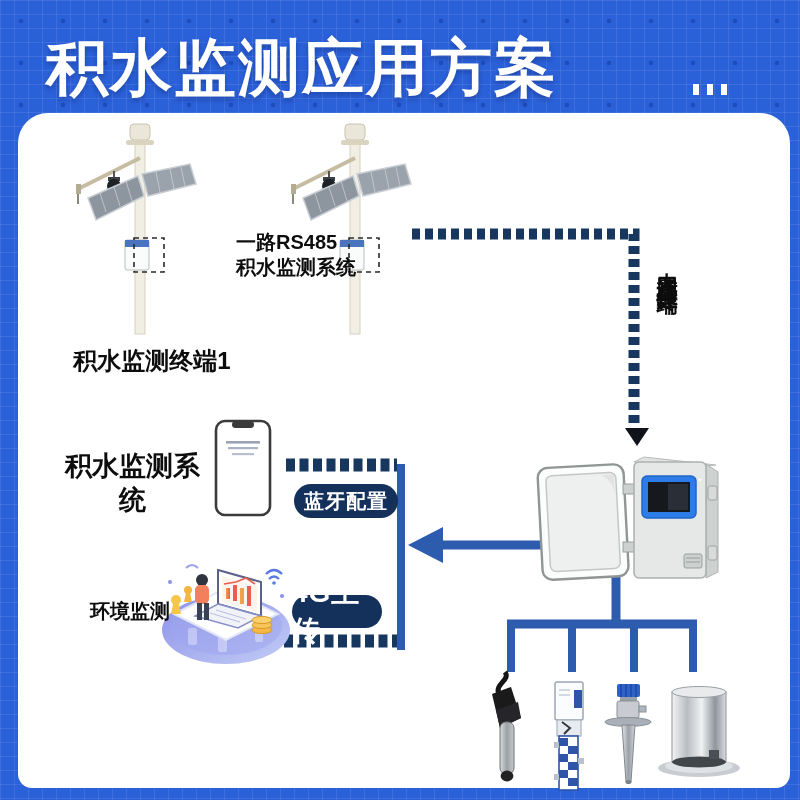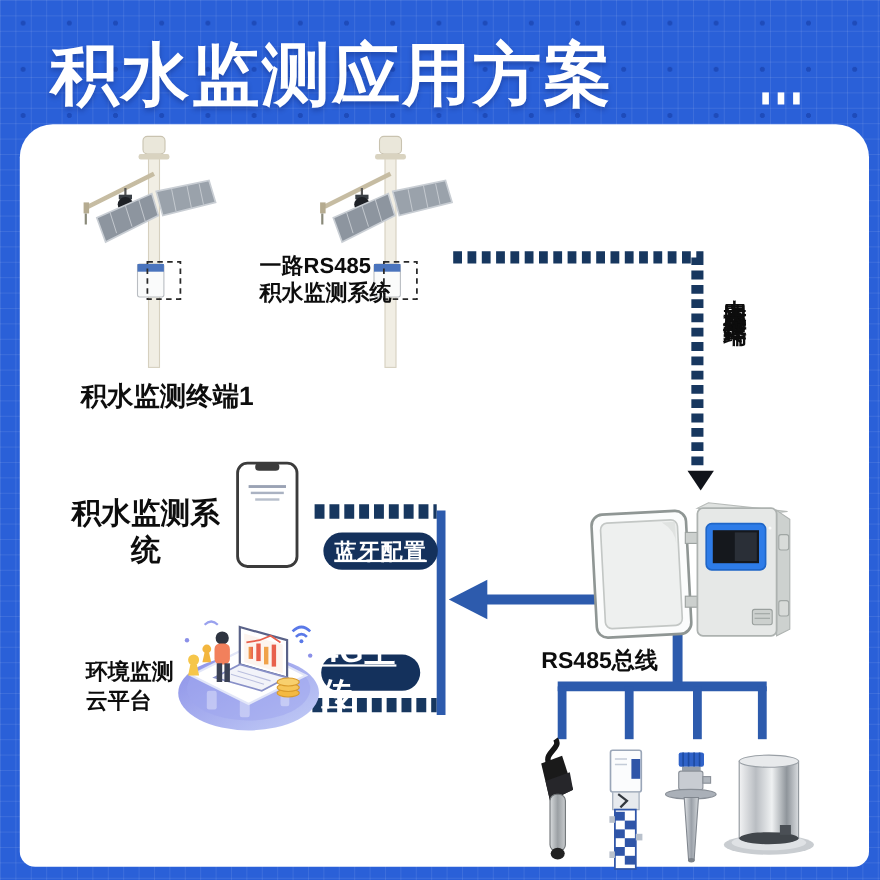--- a/index.html
+++ b/index.html
@@ -32,27 +32,27 @@
   }
   
   .blk{color:#0d0d0d;font-weight:800;line-height:1.25;}
   .station-label{top:346px;width:180px;text-align:center;font-size:24px;}
   .note-rs485{left:192px;top:230px;font-size:20px;text-align:left;margin-left:44px;}
   .vert-label{
     left:654px;top:256px;font-size:21px;writing-mode:vertical-rl;
     letter-spacing:3px;height:180px;
   }
   .app-label{left:60px;top:450px;width:145px;text-align:center;font-size:27px;}
-  .cloud-label{left:78px;top:598px;width:104px;text-align:left;font-size:20px;line-height:1.35;}
+  .cloud-label{left:78px;top:598px;width:104px;text-align:center;font-size:20px;line-height:1.35;}
   .bus-label{left:492px;top:588px;font-size:21px;}
   
   .pill{
     background:#14315c;color:#fff;border-radius:999px;
     display:flex;align-items:center;justify-content:center;
-    font-weight:800;letter-spacing:1px;text-decoration:underline;
+    font-weight:800;letter-spacing:1px;
   }
   .pill-bt{left:294px;top:484px;width:104px;height:34px;font-size:20px;}
   .pill-4g{left:292px;top:595px;width:90px;height:33px;font-size:28px;}
   svg{display:block;}
 </style>
 </head>
 <body>
 
 <div id="poster">
 
@@ -187,21 +187,20 @@
     <ellipse cx="104" cy="68" rx="10" ry="3.6" fill="#f8d06e" stroke="#d99a2b"></ellipse>
     <path d="M108 22 q8 -8 16 0" fill="none" stroke="#5a79e8" stroke-width="2.4"></path>
     <path d="M111 27 q5 -5 10 0" fill="none" stroke="#5a79e8" stroke-width="2.4"></path>
     <circle cx="116" cy="31" r="1.8" fill="#5a79e8"></circle>
     <path d="M28 16 q6 -6 12 0" fill="none" stroke="#9aa2ee" stroke-width="2"></path>
     <circle cx="124" cy="44" r="2" fill="#8b90e8"></circle>
     <circle cx="12" cy="30" r="2" fill="#8b90e8"></circle>
   </svg>
   <div class="abs blk cloud-label">
     <div>环境监测</div>
-    <div>云平台</div>
   </div>
   <div class="abs pill pill-4g">4G上传</div>
 
   <svg class="abs" style="left:534px;top:450px" width="192" height="135" viewBox="0 0 192 135">
     <g transform="rotate(-3 50 70)">
       <rect x="6" y="16" width="86" height="112" rx="10" fill="#fbfcfc" stroke="#8f9694" stroke-width="2.4"></rect>
       <rect x="14" y="24" width="70" height="96" rx="6" fill="#eef0ef" stroke="#c3c7c5" stroke-width="1.5"></rect>
       <path d="M70 26 q12 8 12 20 l0 -20 z" fill="#e0e3e1"></path>
     </g>
     <rect x="89" y="34" width="13" height="10" fill="#ccd0ce" stroke="#9aa09e"></rect>
@@ -213,21 +212,20 @@
     <rect x="114" y="32" width="42" height="30" fill="#15181d"></rect>
     <rect x="134" y="34" width="20" height="26" fill="#2a2f37"></rect>
     <circle cx="166" cy="30" r="1.4" fill="#fff" opacity="0.8"></circle>
     <rect x="174" y="36" width="9" height="14" rx="2" fill="#d8dbd9" stroke="#a0a6a4"></rect>
     <rect x="174" y="96" width="9" height="14" rx="2" fill="#d8dbd9" stroke="#a0a6a4"></rect>
     <rect x="150" y="104" width="18" height="14" rx="2" fill="#ccd0ce" stroke="#9aa09e"></rect>
     <line x1="152" y1="108" x2="166" y2="108" stroke="#9aa09e" stroke-width="1"></line>
     <line x1="152" y1="112" x2="166" y2="112" stroke="#9aa09e" stroke-width="1"></line>
   </svg>
 
-  <div class="abs blk bus-label">RS485总线</div>
 
   <svg class="abs" style="left:478px;top:670px" width="52" height="118" viewBox="0 0 52 118">
     <defs>
       <linearGradient id="tubeG" x1="0" y1="0" x2="1" y2="0">
         <stop offset="0" stop-color="#d9dcde"></stop>
           <stop offset="0.5" stop-color="#9ba0a4"></stop>
           <stop offset="1" stop-color="#c8cbcd"></stop>
       </linearGradient>
     </defs>
     <path d="M27 2 C33 10 16 14 21 24" fill="none" stroke="#151515" stroke-width="5"></path>

